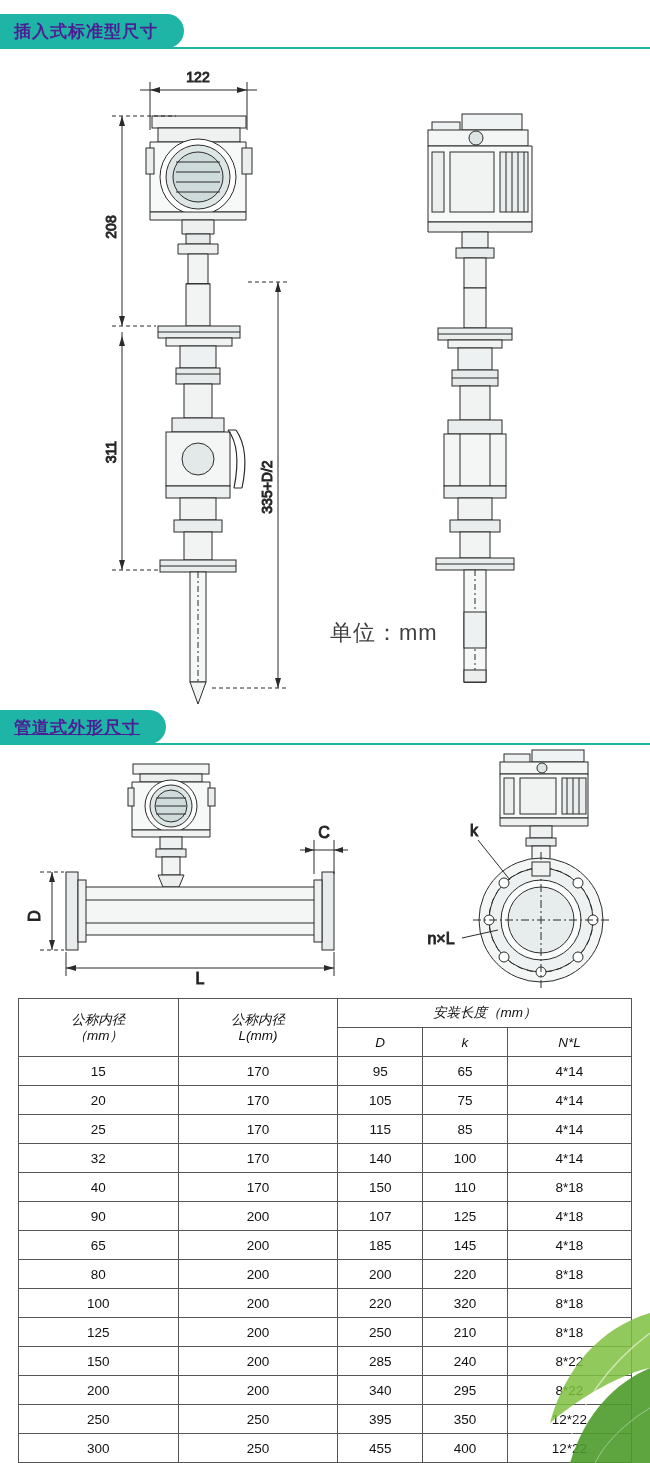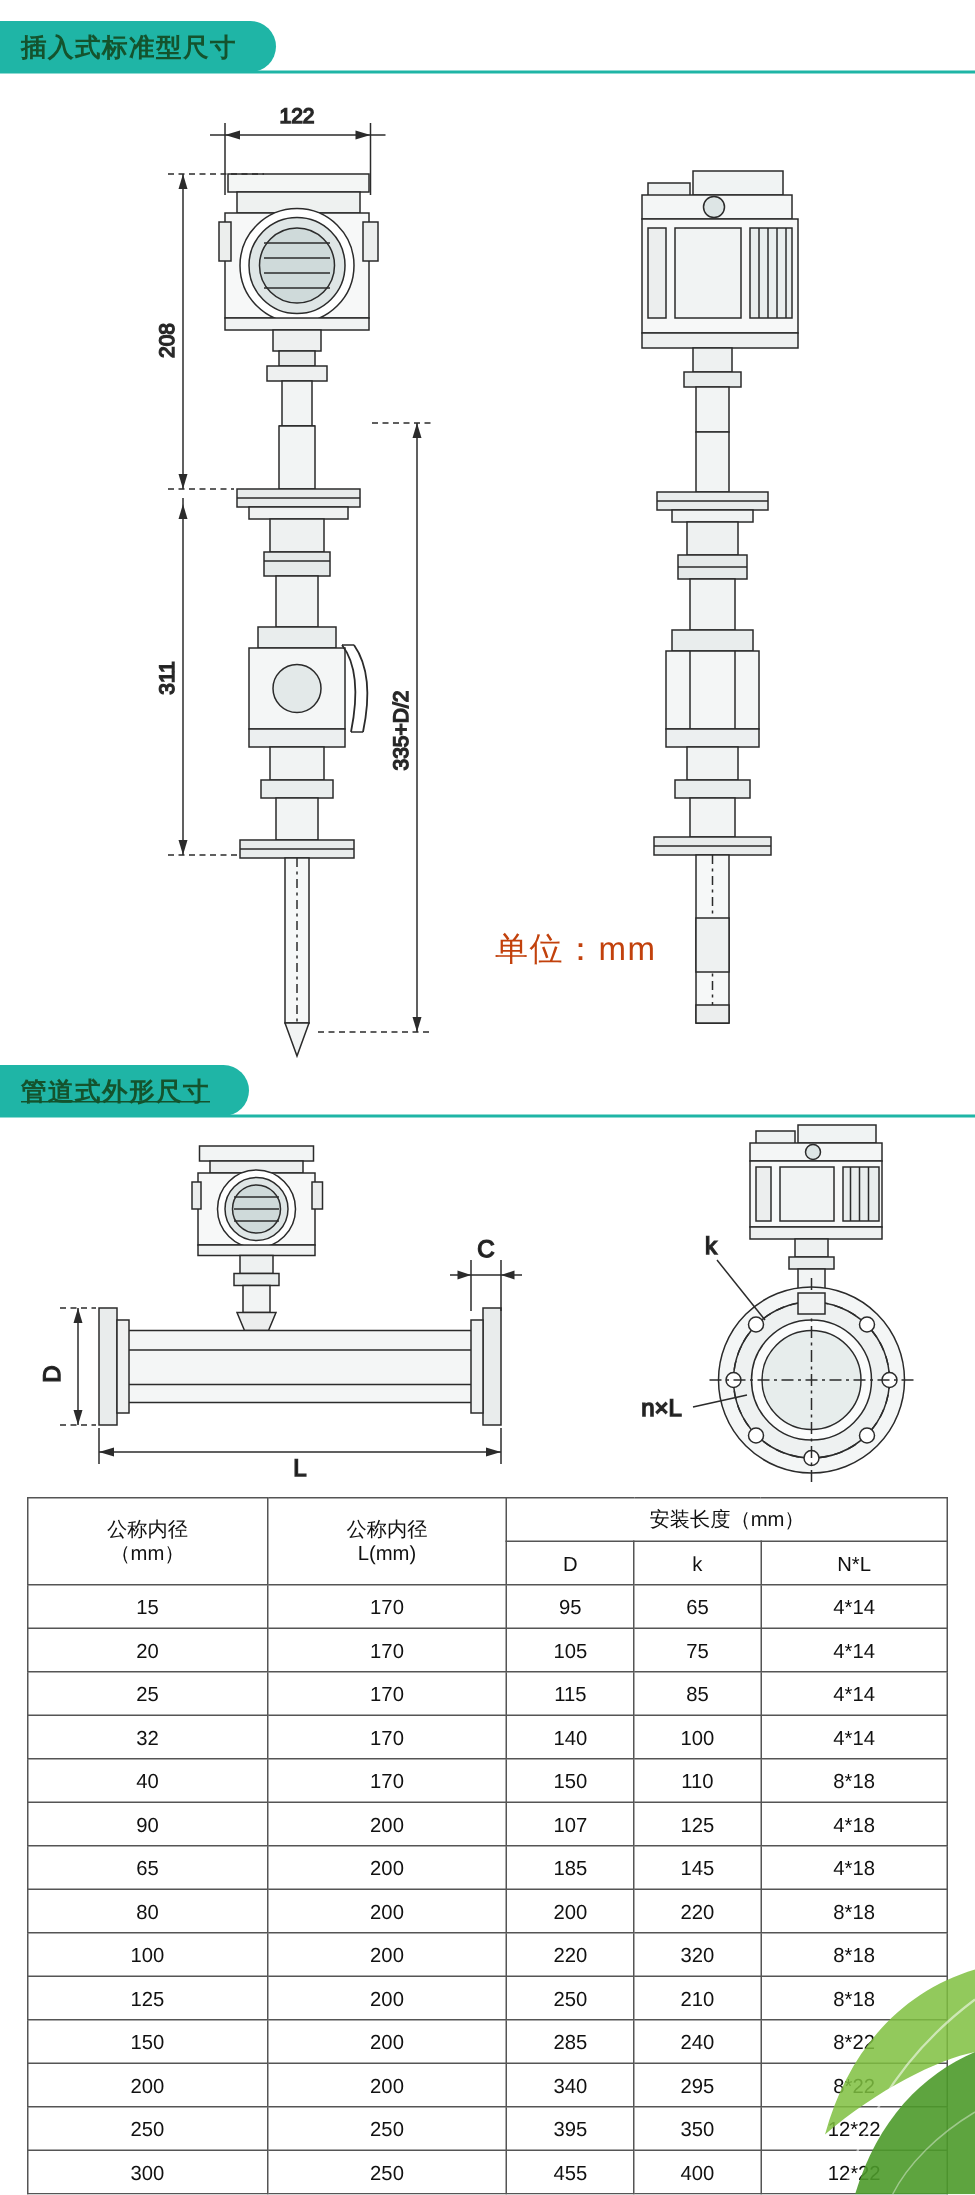--- a/index.html
+++ b/index.html
@@ -13,21 +13,21 @@
     position: relative;
     overflow: hidden;
   }
 
   
   .section-tab {
     position: absolute;
     left: 0;
     height: 34px;
     background: #1fb5a6;
-    color: #14532d;
+    color: #4c1d95;
     font-size: 17px;
     font-weight: bold;
     letter-spacing: 1px;
     display: flex;
     align-items: center;
     padding: 0 26px 0 14px;
     border-radius: 0 18px 18px 0;
   }
   .tab1 { top: 14px; }
   .tab2 { top: 710px; text-decoration: underline; }
@@ -46,42 +46,42 @@
     position: absolute;
     stroke: #2b2b2b;
     fill: none;
   }
 
   .unit-label {
     position: absolute;
     left: 330px;
     top: 618px;
     font-size: 22px;
-    color: #c2410c;
+    color: #404040;
     letter-spacing: 1px;
   }
 
   
   .spec-table {
     position: absolute;
     left: 18px;
     top: 998px;
     width: 614px;
     border-collapse: collapse;
     font-size: 13.5px;
   }
   .spec-table th, .spec-table td {
     border: 1px solid #555;
     text-align: center;
     padding: 3px 2px;
     height: 29px;
     font-weight: normal;
     color: #111;
   }
-  .spec-table th { font-weight: normal; }
+  .spec-table th { font-weight: normal; font-style: italic; }
   .hdr-tall { height: 34px; line-height: 16px; }
 
   
   .leaf {
     position: absolute;
     right: 0; bottom: 0;
     width: 120px; height: 190px;
     overflow: hidden;
     pointer-events: none;
   }

